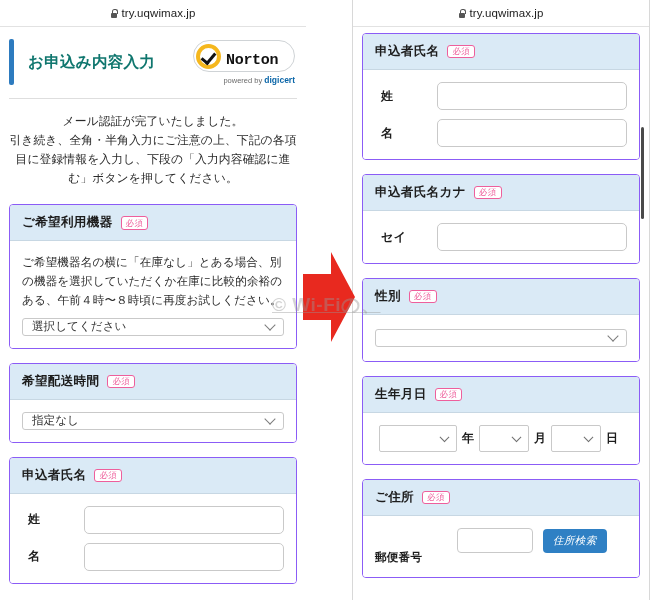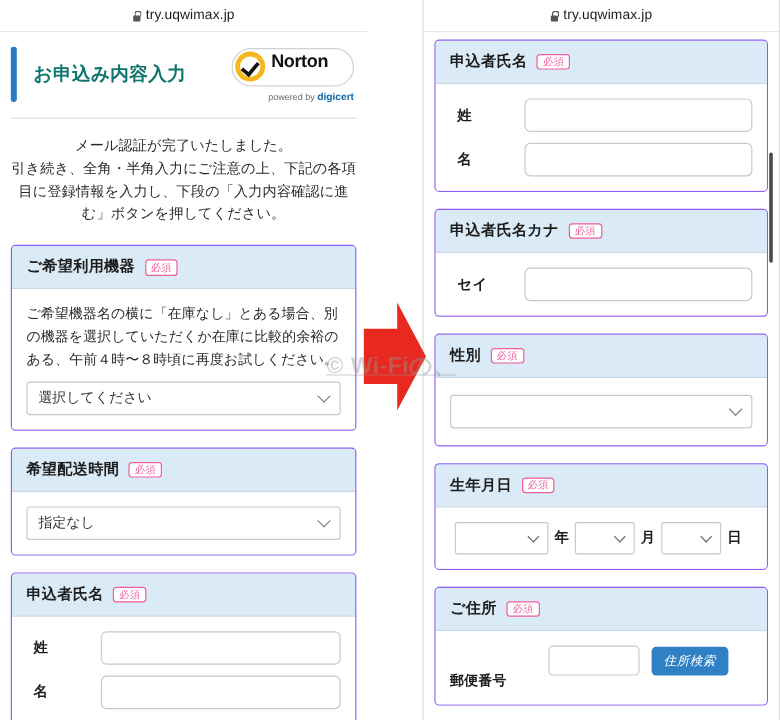--- a/index.html
+++ b/index.html
@@ -88,26 +88,27 @@
   }
 
   
   .norton {
     width: 102px;
     flex: none;
     margin-right: 2px;
   }
   .norton-top {
     display: flex;
-    align-items: flex-start;
+    align-items: flex-end;
     border: 1.3px solid #cfd3d6;
     border-radius: 17px;
     padding: 2px 8px 2px 2px;
     background: #fff;
     height: 32px;
+    font-family: Liberation Mono, monospace;
   }
   .norton-check {
     width: 25px; height: 25px;
     border-radius: 50%;
     border: 4px solid #f5b71d;
     background: #fff;
     position: relative;
     flex: none;
     margin-right: 5px;
   }
@@ -185,21 +186,21 @@
     line-height: 1.62;
     color: #2b2b2b;
     margin-bottom: 8px;
     letter-spacing: .1px;
   }
 
   
   .sel {
     position: relative;
     width: 100%;
-    height: 28px;
+    height: 18px;
     border: 1px solid #c9c9c9;
     border-radius: 3px;
     background: #fff;
     display: flex;
     align-items: center;
     padding: 0 26px 0 9px;
     font-size: 11.6px;
     color: #333;
   }
   .sel .chev {

